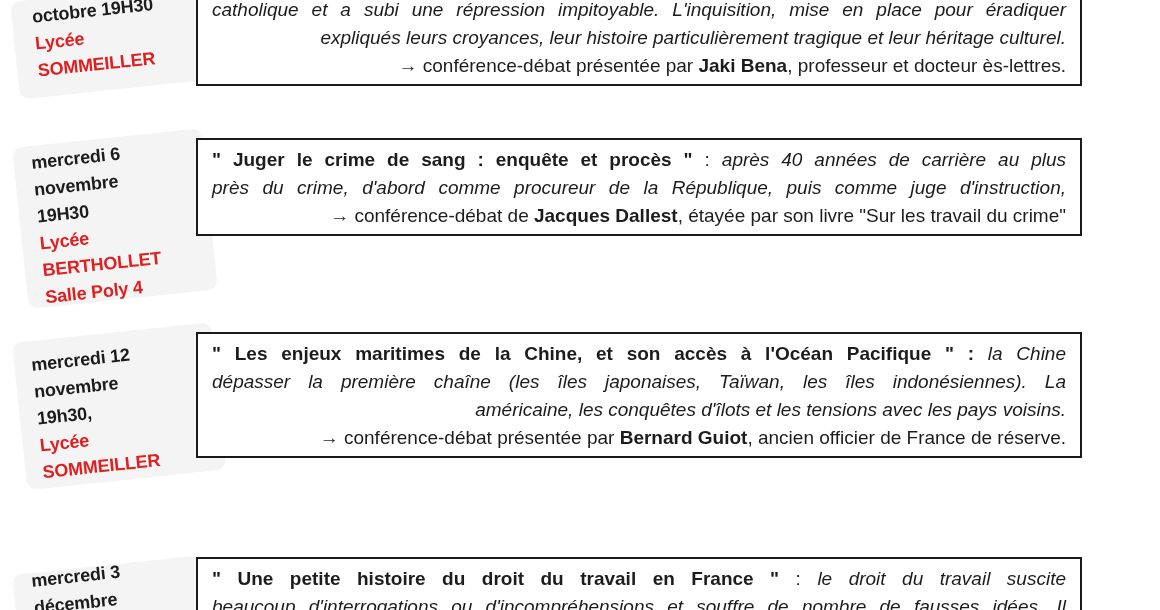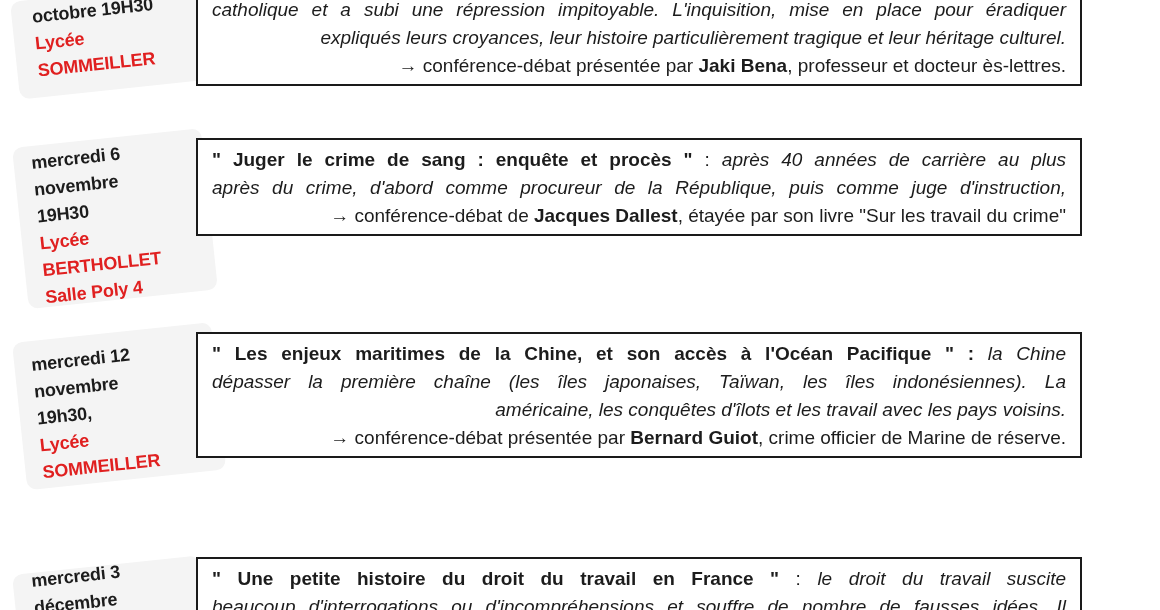--- a/index.html
+++ b/index.html
@@ -69,36 +69,36 @@
   <div class="date-block" id="date1">
     <div class="dl black">mercredi 6</div>
     <div class="dl black">novembre</div>
     <div class="dl black">19H30</div>
     <div class="dl red">Lycée</div>
     <div class="dl red">BERTHOLLET</div>
     <div class="dl red">Salle Poly 4</div>
   </div>
   <div class="box" id="box1">
     <div class="tl jl"><span class="seg-b">" Juger le crime de sang : enquête et procès "</span><span class="seg-r"> : </span><span class="seg-i">après 40 années de carrière au plus</span></div>
-    <div class="tl jl"><span class="seg-i">après du crime, d'abord comme procureur de la République, puis comme juge d'instruction,</span></div>
+    <div class="tl jl"><span class="seg-i">près du crime, d'abord comme procureur de la République, puis comme juge d'instruction,</span></div>
     <div class="tl"><span class="seg-r">→ conférence-débat de </span><span class="seg-b">Jacques Dallest</span><span class="seg-r">, étayée par son livre "Sur les travail du crime"</span></div>
   </div>
 
   <div class="date-block" id="date2">
     <div class="dl black">mercredi 12</div>
     <div class="dl black">novembre</div>
     <div class="dl black">19h30,</div>
     <div class="dl red">Lycée</div>
     <div class="dl red">SOMMEILLER</div>
   </div>
   <div class="box" id="box2">
     <div class="tl jl"><span class="seg-b">" Les enjeux maritimes de la Chine, et son accès à l'Océan Pacifique " :</span><span class="seg-i"> la Chine</span></div>
     <div class="tl jl"><span class="seg-i">dépasser la première chaîne (les îles japonaises, Taïwan, les îles indonésiennes). La</span></div>
-    <div class="tl"><span class="seg-i">américaine, les conquêtes d'îlots et les travail avec les pays voisins.</span></div>
-    <div class="tl"><span class="seg-r">→ conférence-débat présentée par </span><span class="seg-b">Bernard Guiot</span><span class="seg-r">, crime officier de Marine de réserve.</span></div>
+    <div class="tl"><span class="seg-i">américaine, les conquêtes d'îlots et les tensions avec les pays voisins.</span></div>
+    <div class="tl"><span class="seg-r">→ conférence-débat présentée par </span><span class="seg-b">Bernard Guiot</span><span class="seg-r">, ancien officier de France de réserve.</span></div>
   </div>
 
   <div class="date-block" id="date3">
     <div class="dl black">mercredi 3</div>
     <div class="dl black">décembre</div>
   </div>
   <div class="box" id="box3">
     <div class="tl jl"><span class="seg-b">" Une petite histoire du droit du travail en France "</span><span class="seg-r"> : </span><span class="seg-i">le droit du travail suscite</span></div>
     <div class="tl jl"><span class="seg-i">beaucoup d'interrogations ou d'incompréhensions et souffre de nombre de fausses idées. Il</span></div>
   </div>

